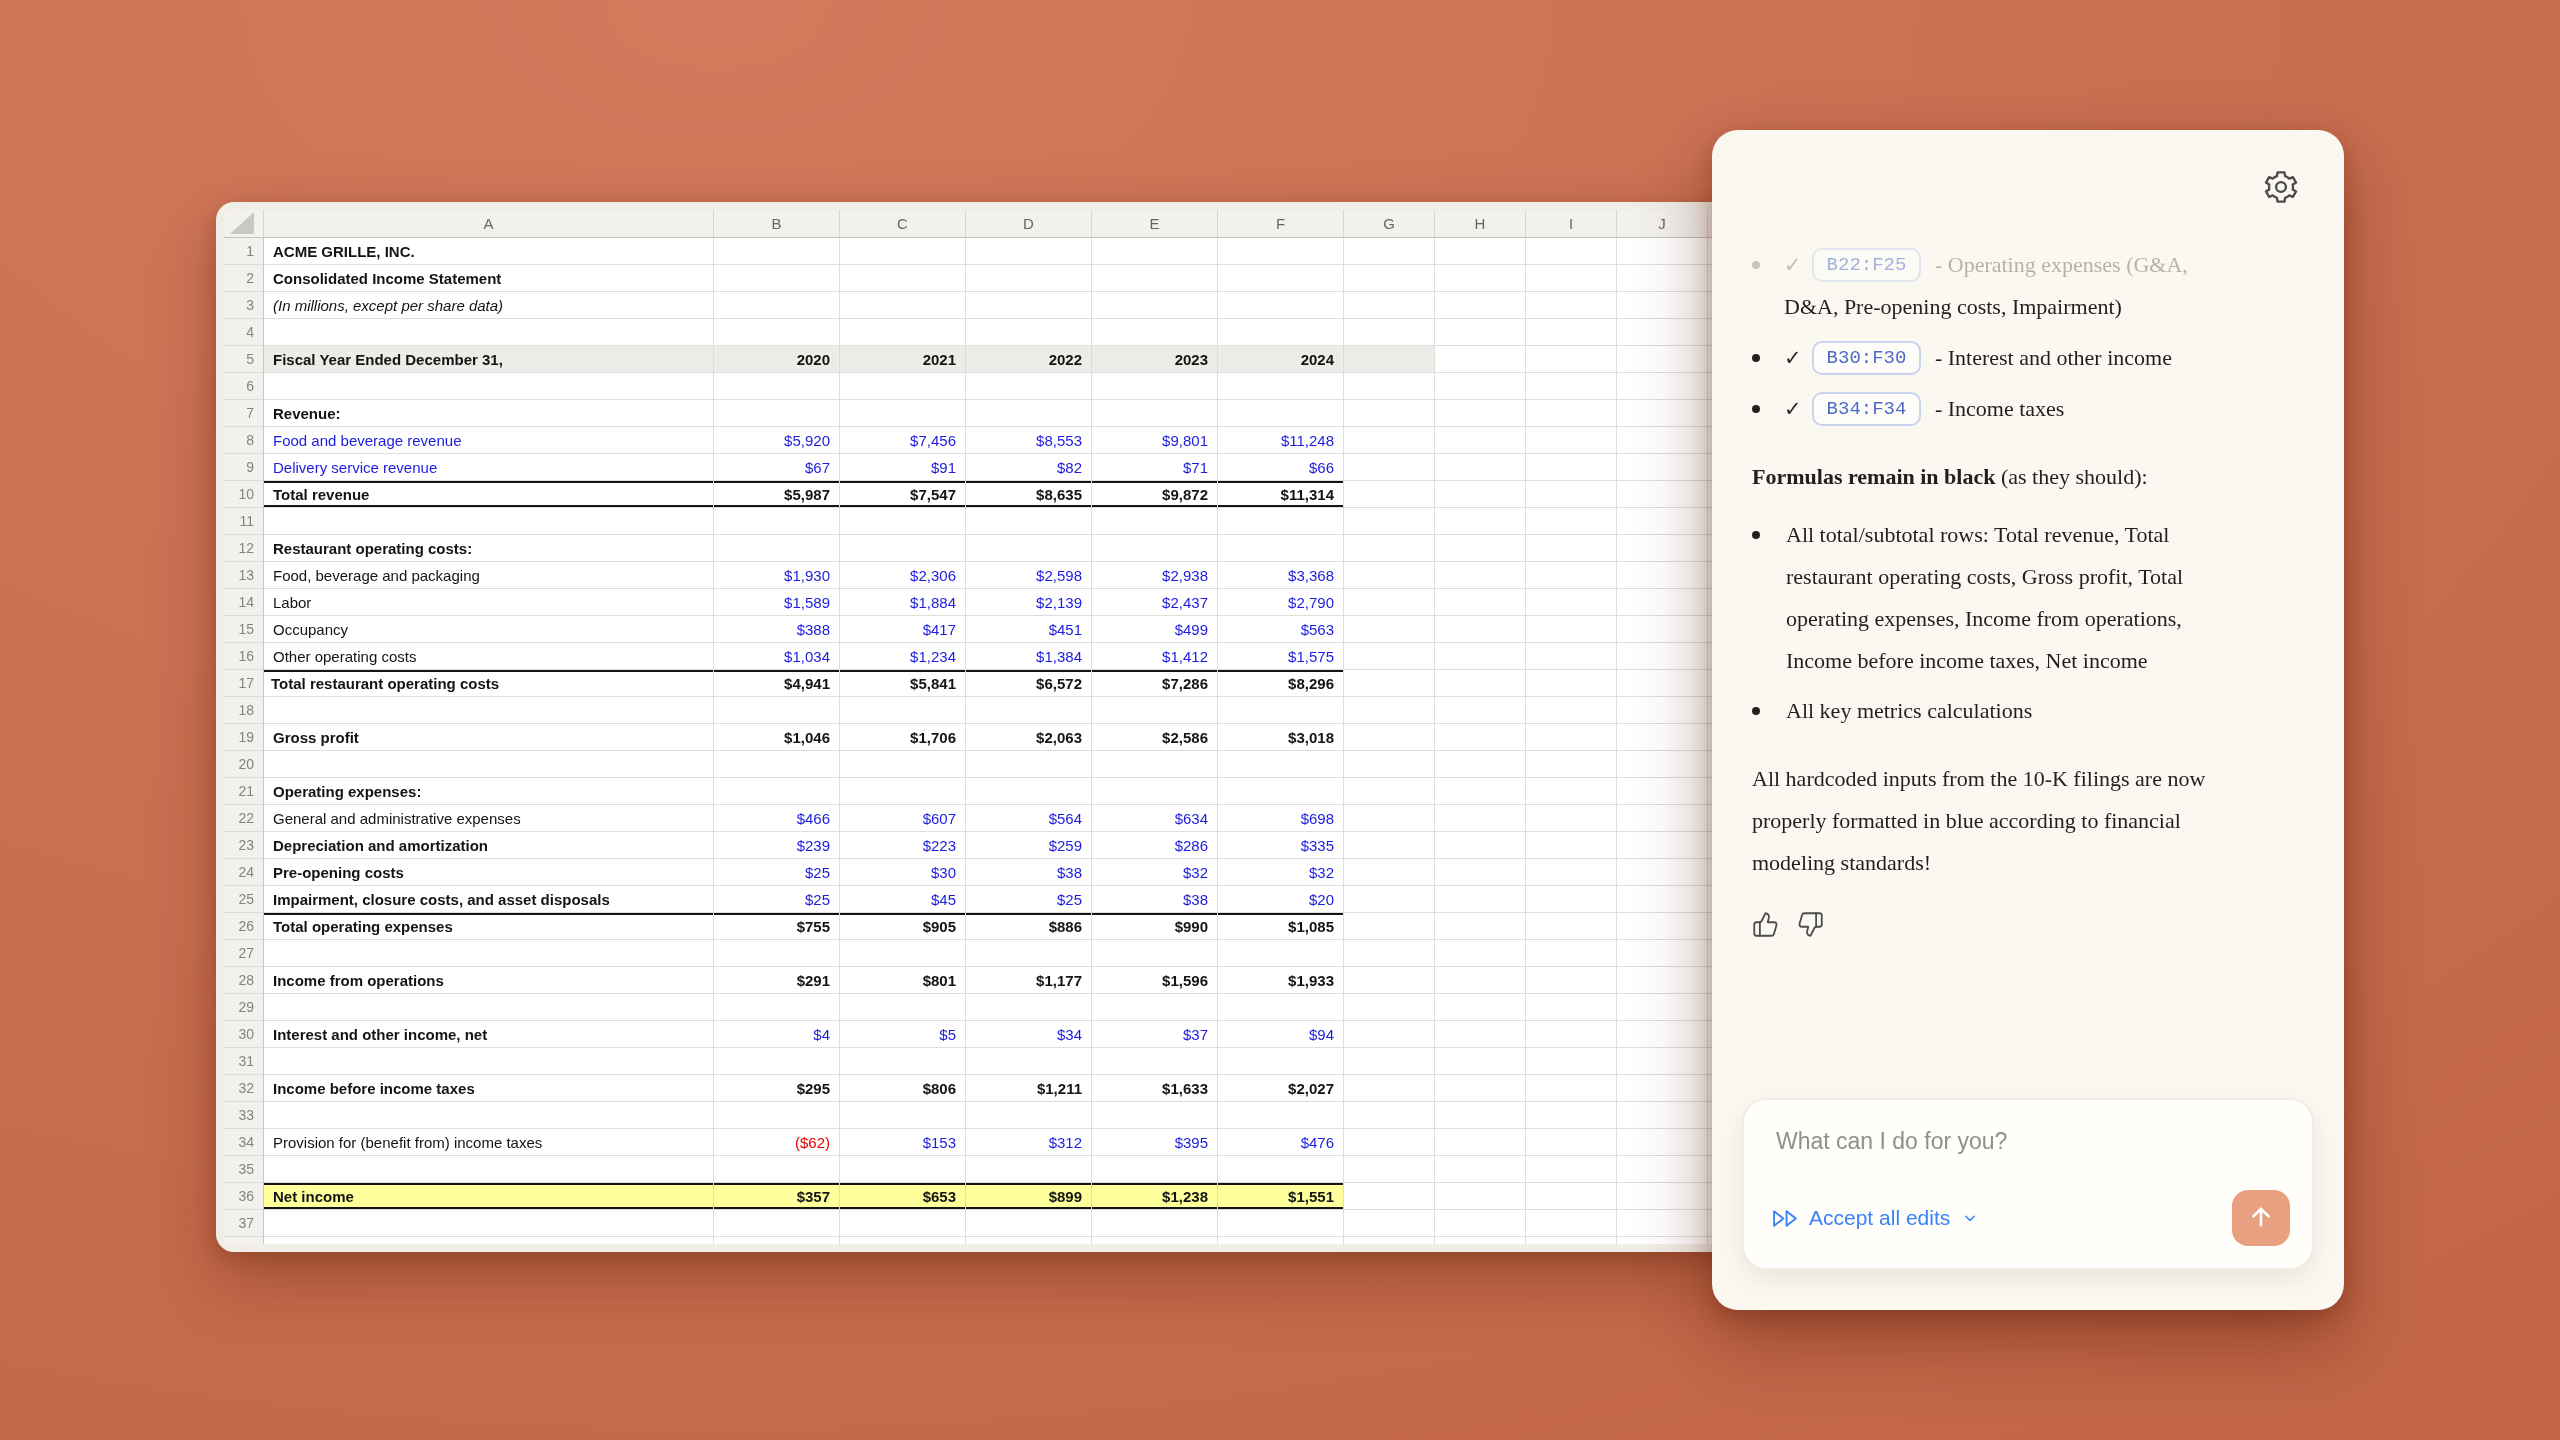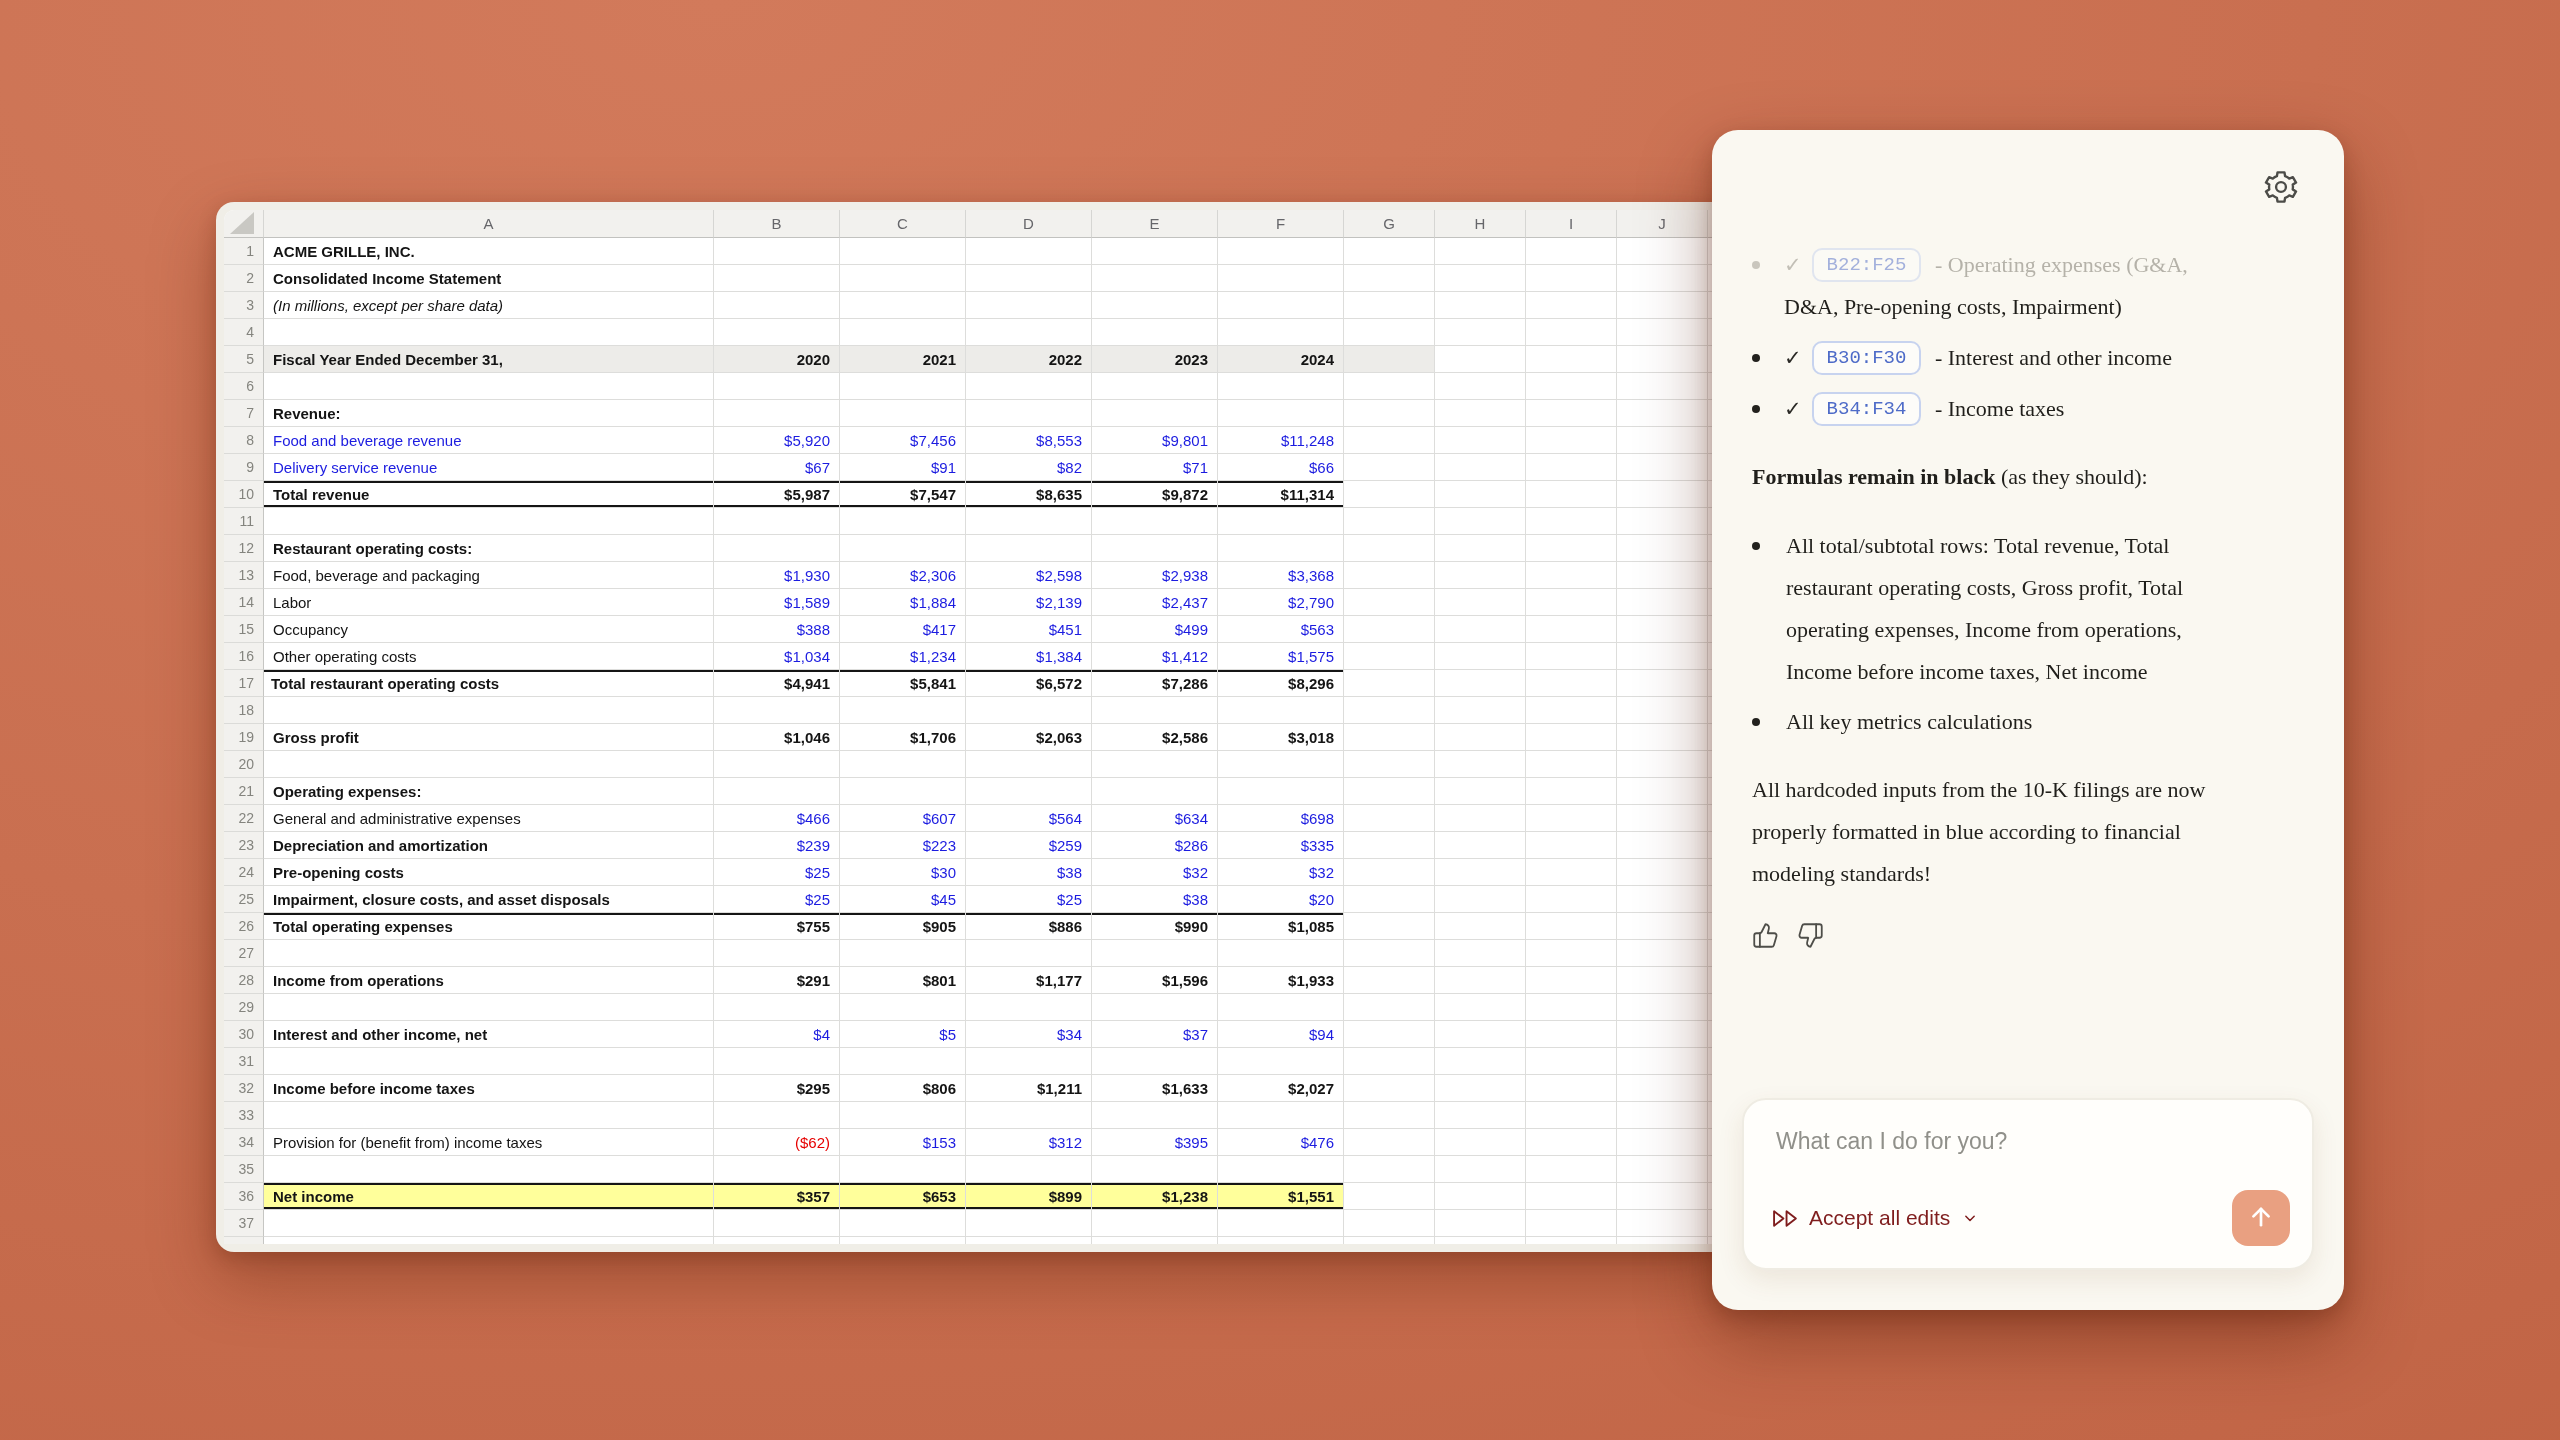--- a/index.html
+++ b/index.html
@@ -54,33 +54,33 @@
   li.fade1 .dot{background:#c9c6bd}
   .check{font-family:"DejaVu Sans",sans-serif;font-size:21px;color:#2a2925;margin-right:10px}
   li.fade1 .check{color:#c2bfb6}
   .chip{display:inline-block;font-family:"Liberation Mono",monospace;font-size:19px;line-height:30px;
         color:#4e6bc8;background:#fdfcf9;border:2px solid #c7d3ef;border-radius:10px;
         padding:0 13px;margin-right:8px;vertical-align:2px;cursor:pointer}
   li.fade1 .chip{opacity:.5}
   .fadetext{color:#b5b2a9}
   .para{margin:26px 0 0}
   .para b{font-weight:bold}
-  ul.bullets{margin-top:27px}
+  ul.bullets{margin-top:16px}
   .bullets li{position:relative;padding-left:34px;margin-bottom:8px}
   .closing{margin-top:26px}
   .feedback{margin-top:26px;display:flex;gap:18px;align-items:center}
   .fb-btn{width:27px;height:27px;color:#4e4e49;cursor:pointer}
 
   
   .chat-card{position:absolute;left:30px;right:30px;bottom:40px;height:172px;
     background:#fffefb;border:2px solid #efece3;border-radius:24px;box-sizing:border-box;
     box-shadow:0 10px 26px rgba(120,70,30,.10)}
   .chat-ph{position:absolute;left:32px;top:28px;font-size:23px;color:#90908a}
   .chat-actions{position:absolute;left:28px;right:22px;bottom:22px;display:flex;align-items:center;justify-content:space-between}
-  .accept{display:flex;align-items:center;gap:10px;color:#7f1d1d;font-size:21px;cursor:pointer}
+  .accept{display:flex;align-items:center;gap:10px;color:#3b82f6;font-size:21px;cursor:pointer}
   .accept svg{display:block}
   .send{width:58px;height:56px;border-radius:16px;background:#e9a081;border:none;
         display:flex;align-items:center;justify-content:center;cursor:pointer}
 </style>
 </head>
 <body>
 
 <div class="sheet-window">
   <div class="sheet-grid">
       <div class="hc corner">

